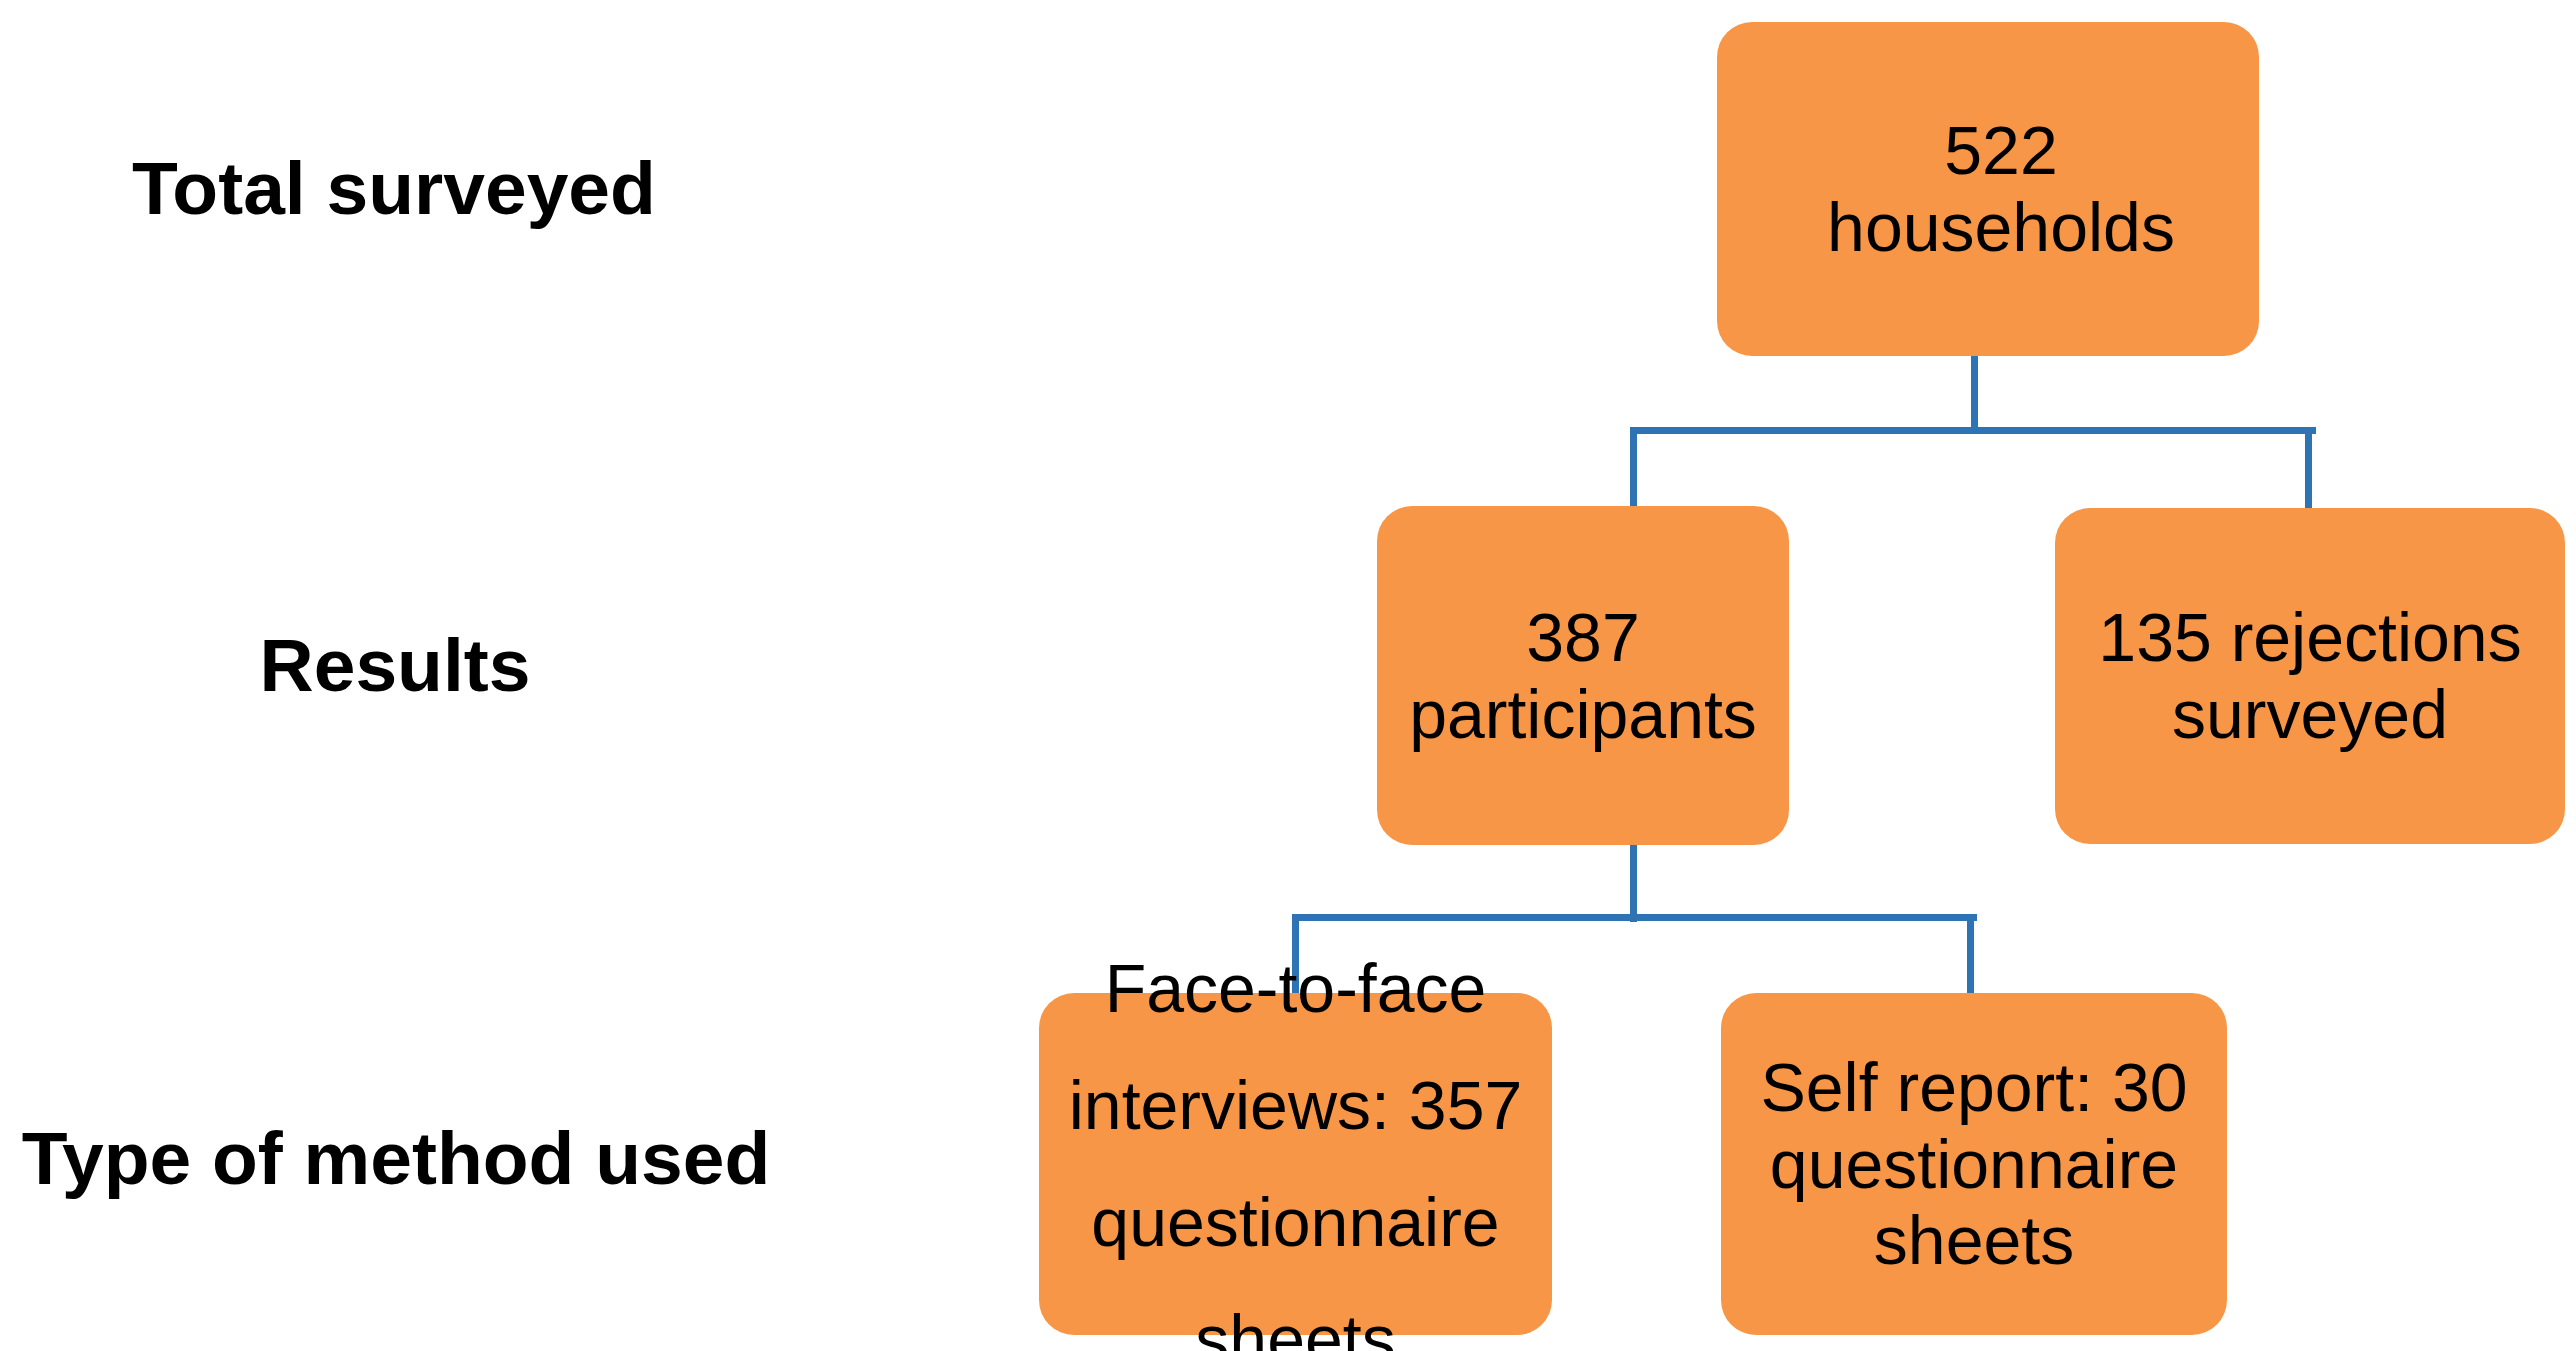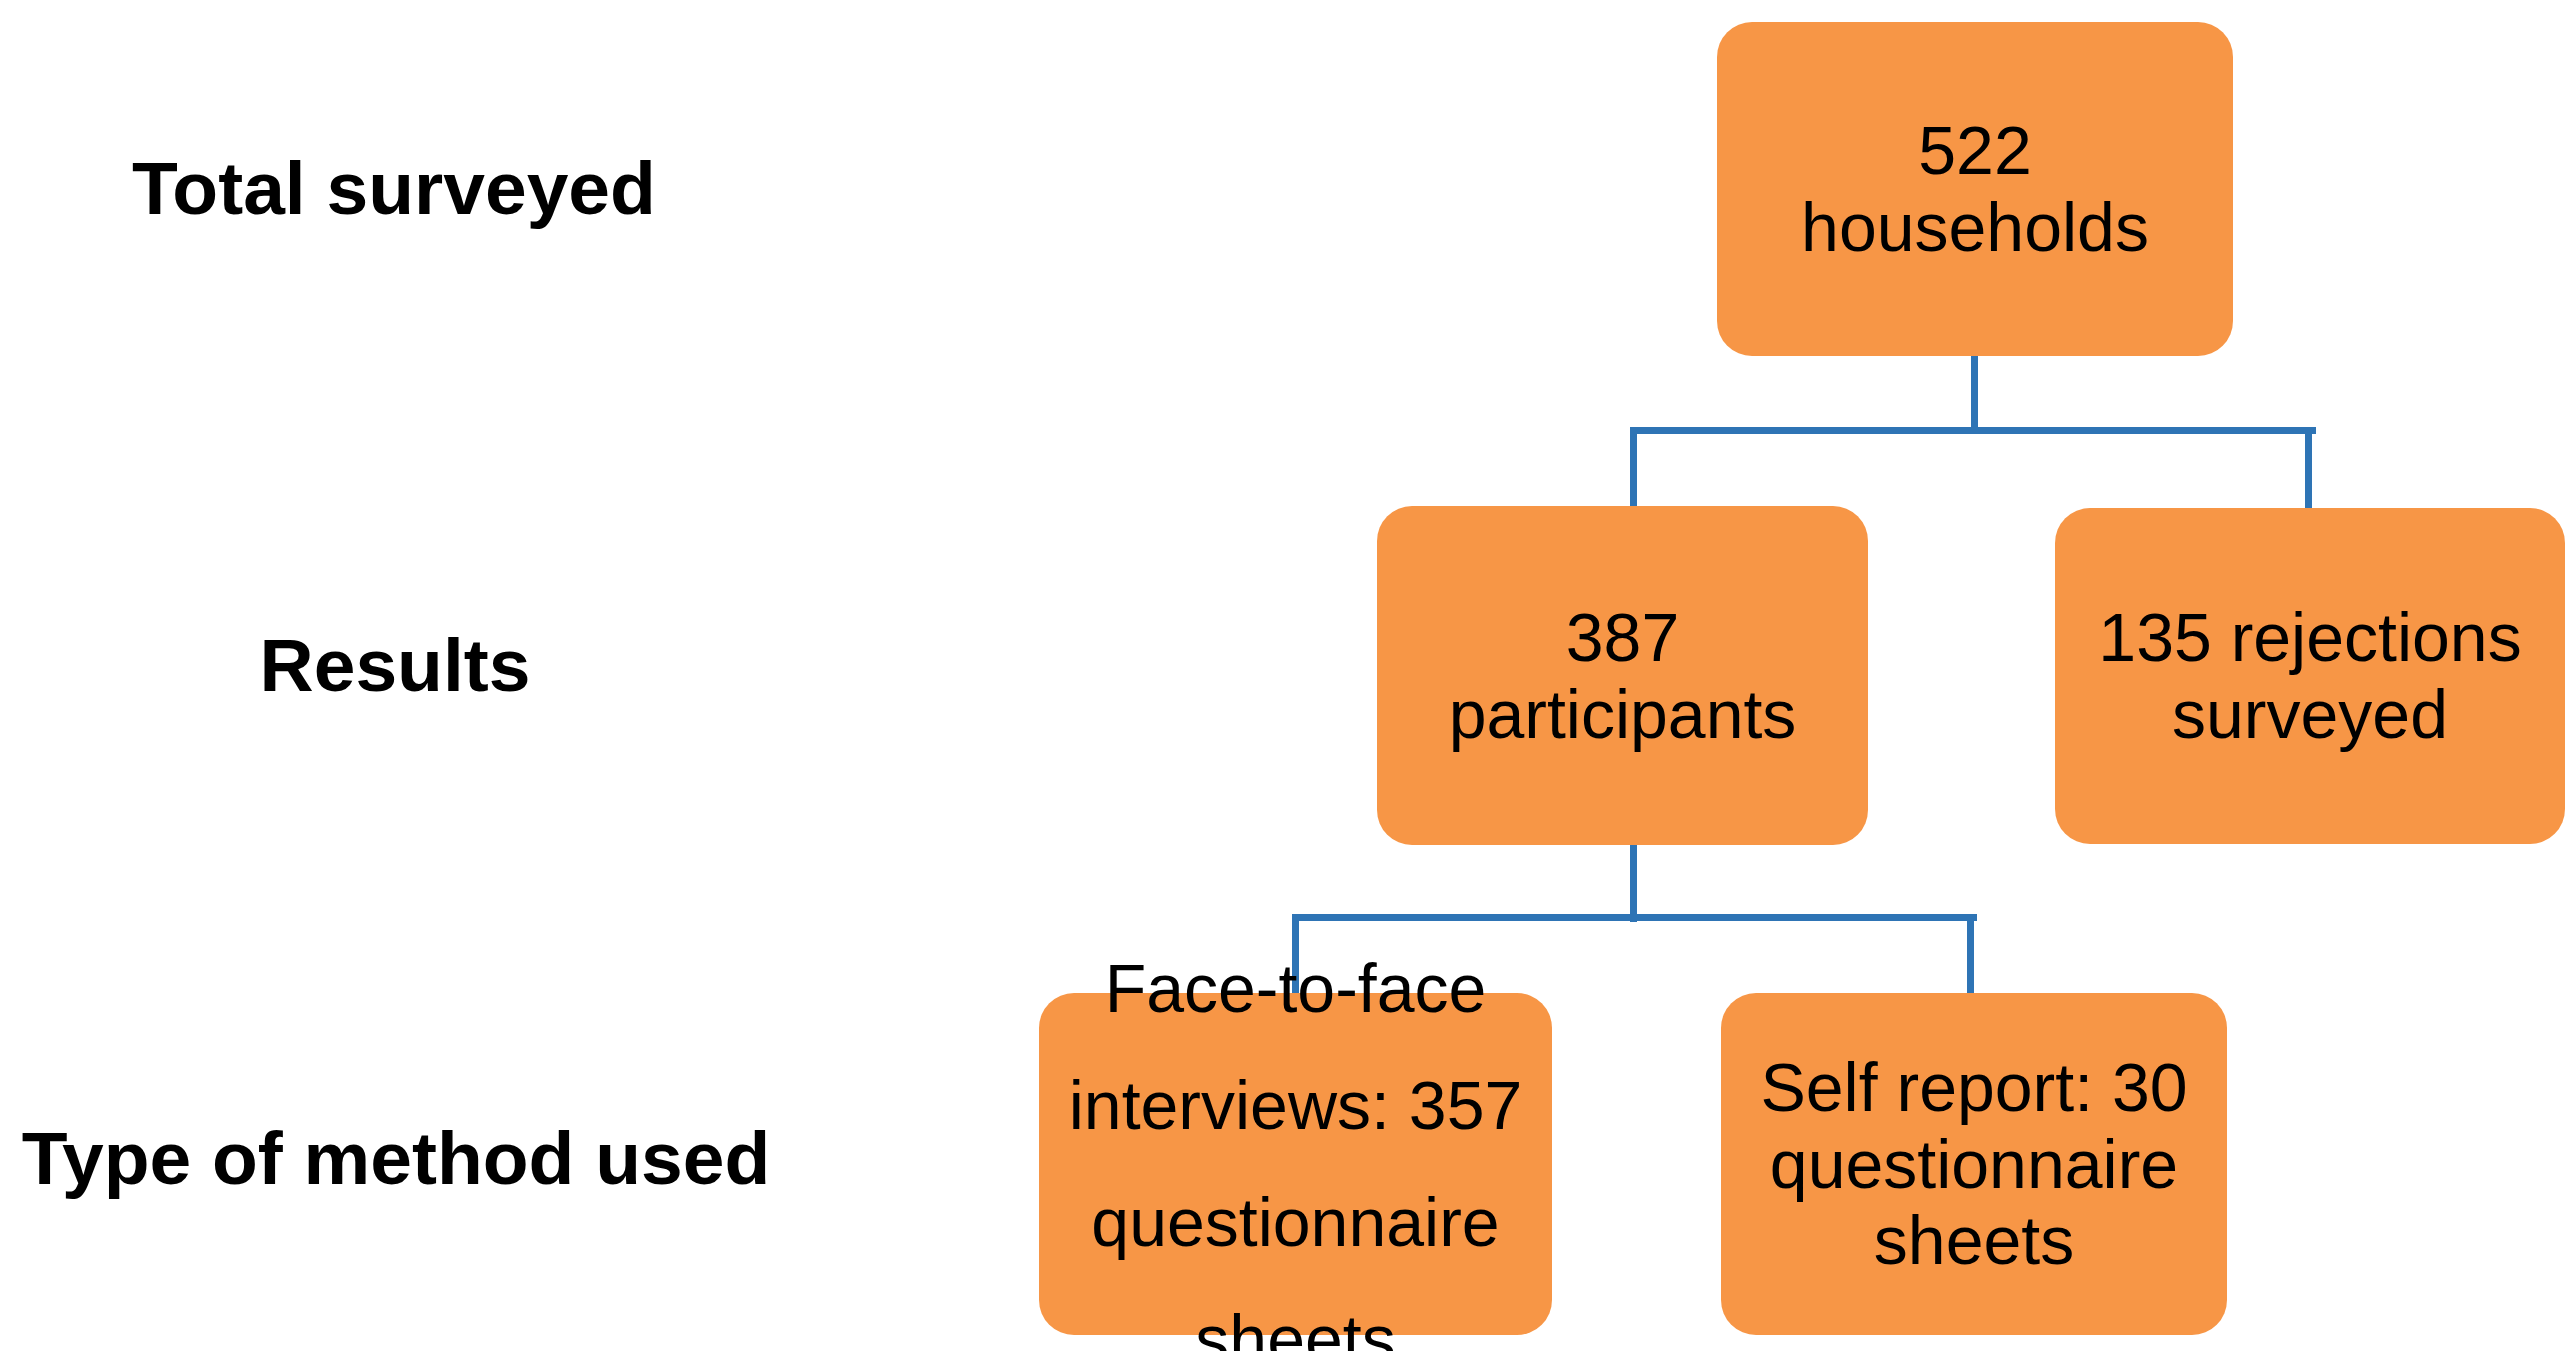--- a/index.html
+++ b/index.html
@@ -50,26 +50,26 @@
   <div class="seg" style="left:1971px;top:356px;width:7px;height:78px;"></div>
   <div class="seg" style="left:1630px;top:427px;width:686px;height:7px;"></div>
   <div class="seg" style="left:1630px;top:427px;width:7px;height:81px;"></div>
   <div class="seg" style="left:2305px;top:427px;width:7px;height:85px;"></div>
 
   <div class="seg" style="left:1630px;top:845px;width:7px;height:77px;"></div>
   <div class="seg" style="left:1292px;top:914px;width:685px;height:7px;"></div>
   <div class="seg" style="left:1292px;top:914px;width:7px;height:80px;"></div>
   <div class="seg" style="left:1967px;top:914px;width:7px;height:80px;"></div>
 
-  <div class="node" style="left:1717px;top:22px;width:516px;height:334px;">
+  <div class="node" style="left:1717px;top:22px;width:516px;height:334px;padding-left:26px;">
     <div class="bline">522</div>
     <div class="bline">households</div>
   </div>
 
-  <div class="node" style="left:1377px;top:506px;width:491px;height:339px;">
+  <div class="node" style="left:1377px;top:506px;width:412px;height:339px;">
     <div class="bline">387</div>
     <div class="bline">participants</div>
   </div>
 
   <div class="node" style="left:2055px;top:508px;width:510px;height:336px;">
     <div class="bline">135 rejections</div>
     <div class="bline">surveyed</div>
   </div>
 
   <div class="node" style="left:1039px;top:993px;width:513px;height:342px;gap:40px;">

